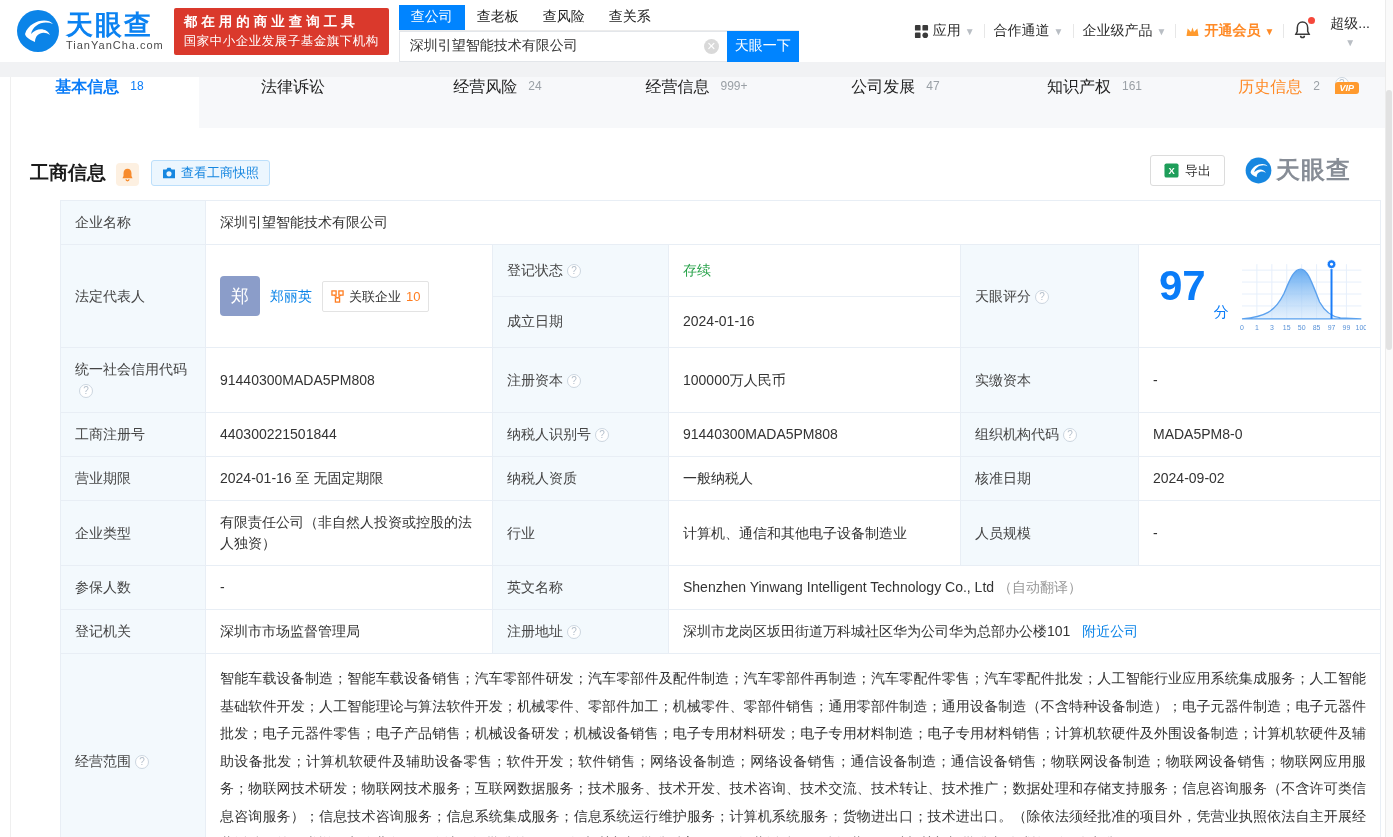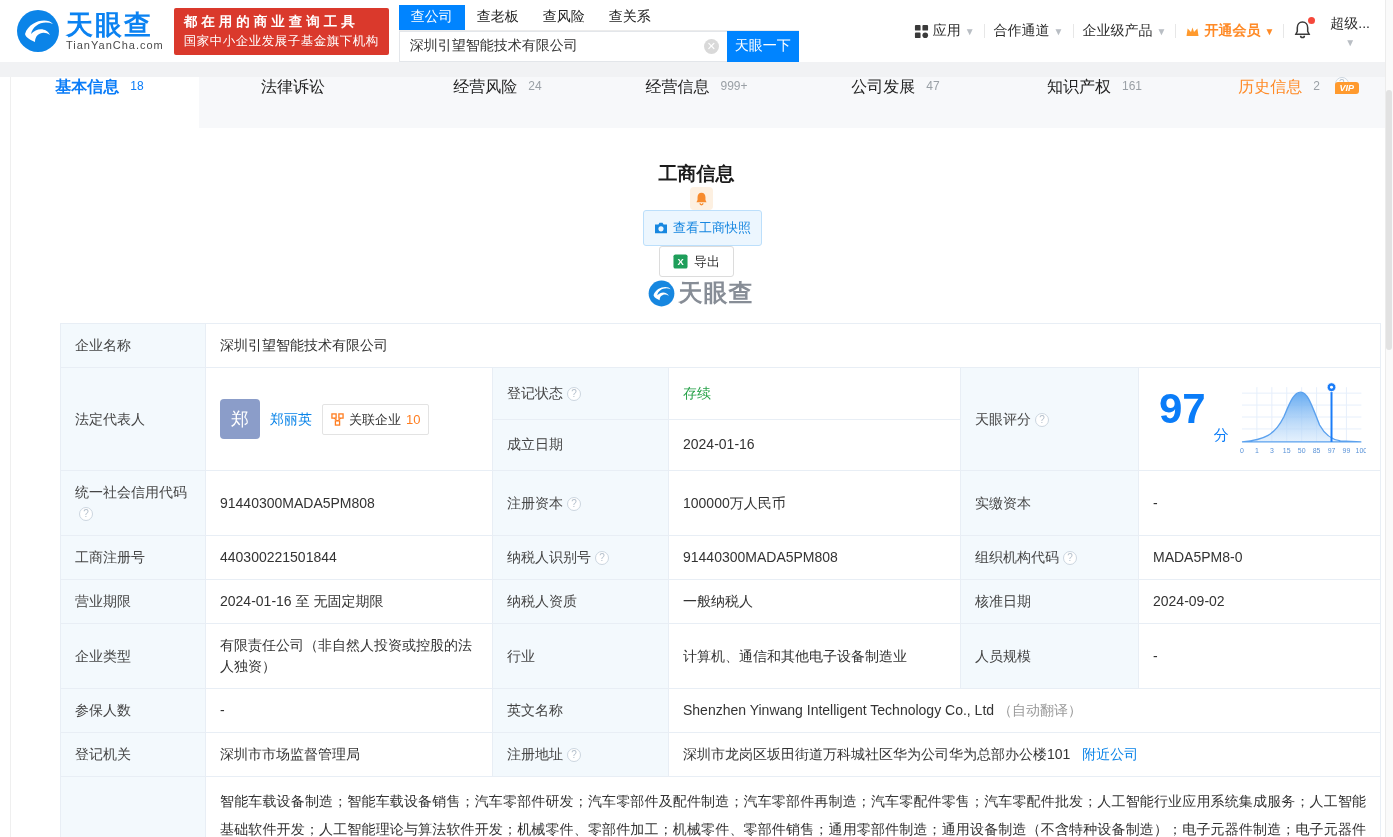--- a/index.html
+++ b/index.html
@@ -43,24 +43,24 @@
   .tab .cnt { font-size:12px; color:#9aa0a6; position:relative; top:2px;}
   .tab.active { background:#fff; }
   .tab.active .lbl-t { color:#0a7cf8; font-weight:bold; }
   .tab.active .cnt { color:#0a7cf8; }
   .tab.history .lbl-t { color:#ff8a26; }
   .vip-badge { position:absolute; top:5px; right:34px; background:#ff9a2e; color:#fff; font-size:9px; font-style:italic; font-weight:bold; padding:1px 5px 1px 4px; border-radius:3px 3px 3px 0; }
   .q-ico { display:inline-block; width:14px; height:14px; border:1px solid #ccd6e0; border-radius:50%; color:#b5c0cc; font-size:10px; line-height:12px; text-align:center; margin-left:4px; vertical-align:1px; cursor:pointer; background:#fff; }
 
   
   main { background:#fff; }
-  .section-head { display:flex; align-items:center; margin:33px 30px 14px 30px;flex-direction:column; }
+  .section-head { display:flex; align-items:flex-end; margin:26px 30px 14px 30px; }
   .section-title { font-size:19px; font-weight:bold; color:#1c1c1c; }
   .bell-chip { width:23px; height:23px; background:#fdf0e1; border-radius:4px; margin-left:10px; display:flex; align-items:center; justify-content:center; cursor:pointer; }
-  .snap-btn { margin-left:12px; height:36px; display:flex; align-items:center; gap:5px; background:#ecf6fe; border:1px solid #bcdffb; border-radius:3px; padding:0 10px; color:#1787e0; font-size:13px; cursor:pointer; }
+  .snap-btn { margin-left:12px; height:26px; display:flex; align-items:center; gap:5px; background:#ecf6fe; border:1px solid #bcdffb; border-radius:3px; padding:0 10px; color:#1787e0; font-size:13px; cursor:pointer; }
   .head-spacer { flex:1; }
   .export-btn { height:31px; display:flex; align-items:center; gap:6px; background:#fff; border:1px solid #dcdcdc; border-radius:3px; padding:0 13px; font-size:13px; color:#333; cursor:pointer; }
   .watermark { display:flex; align-items:center; gap:4px; margin:0 12px 0 20px; }
   .watermark .wm-text { font-size:24px; font-weight:bold; color:#878d96; letter-spacing:1px; }
 
   
   table.info { border-collapse:collapse; margin-left:60px; width:1320px; font-size:14px; table-layout:fixed; }
   table.info td { border:1px solid #e8eef5; padding:11px 14px; vertical-align:middle; line-height:21px; }
   td.lbl { background:#f3f9fd; color:#454545; padding-left:15px; }
   td.val { background:#fff; color:#333; }

